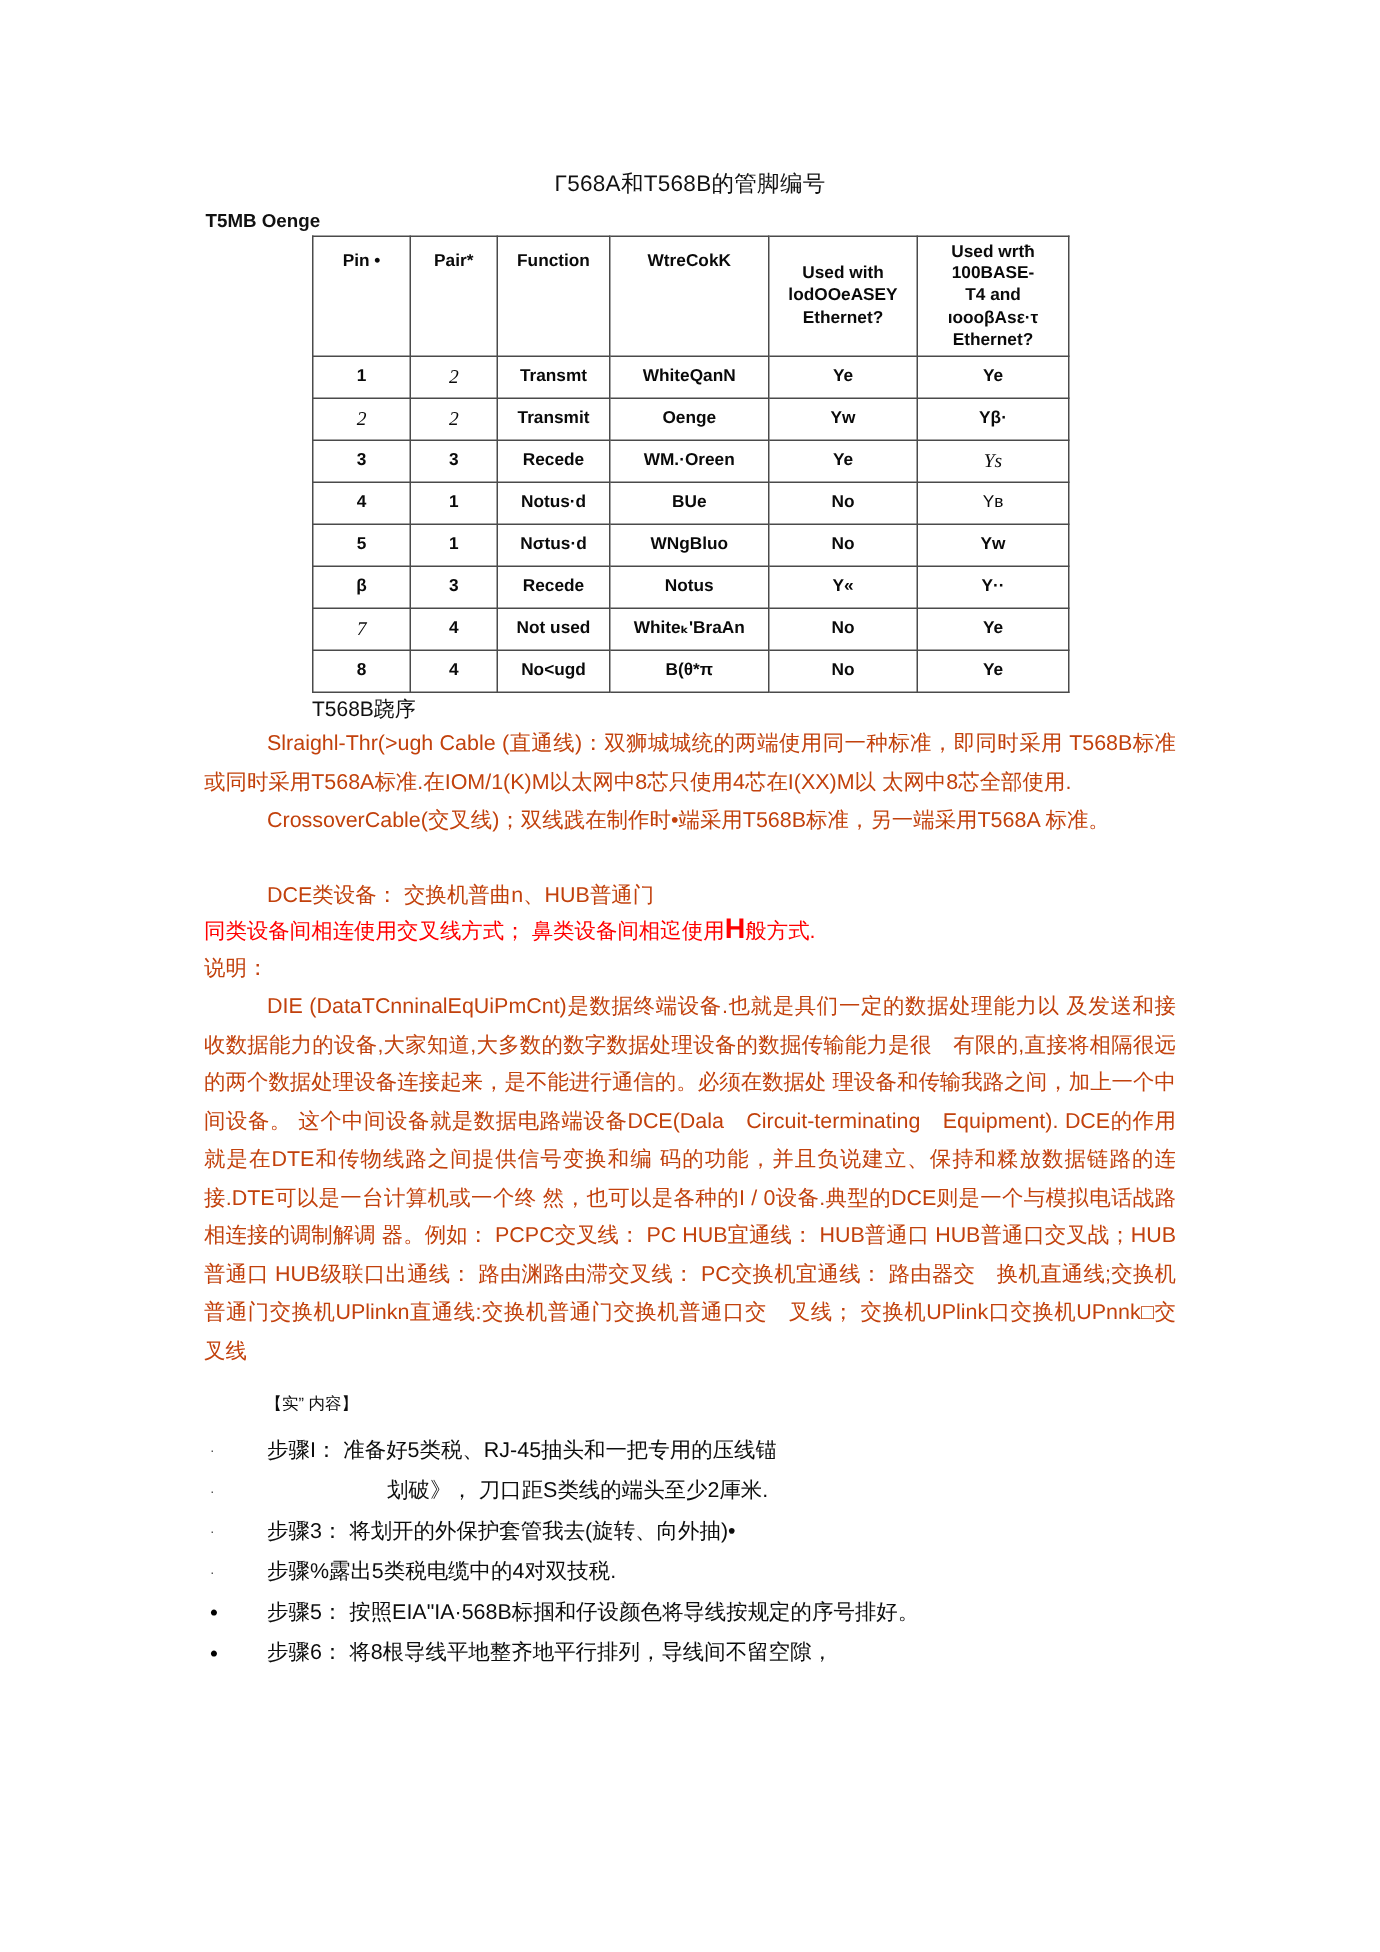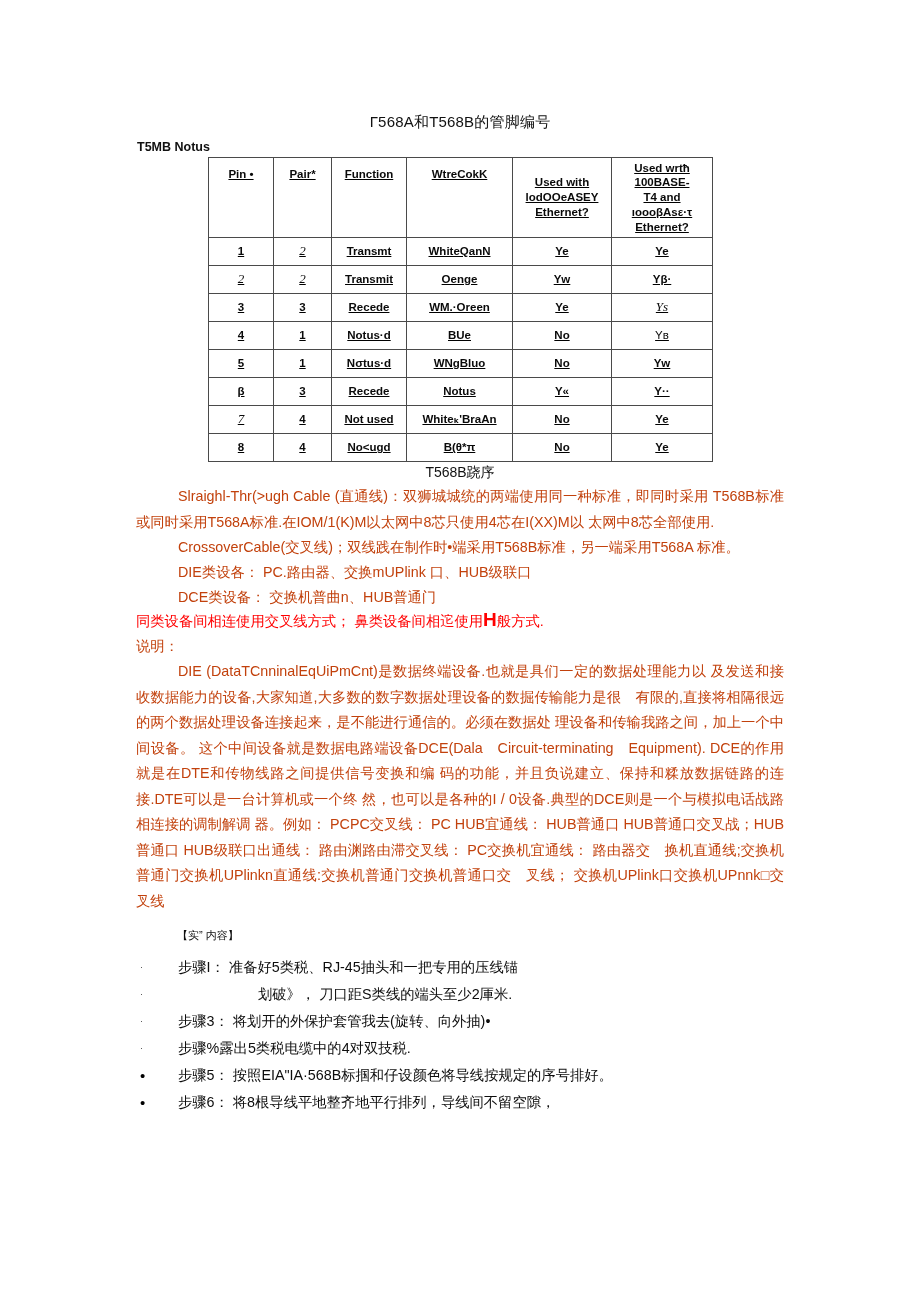--- a/index.html
+++ b/index.html
@@ -46,21 +46,20 @@
     font-weight: bold;
     color: #111;
   }
 
   
   .pin-table-wrap {
     position: absolute;
     left: 208px;
     top: 157px;
     width: 504px;
-    text-decoration: underline;
   }
   table.pin-table {
     border-collapse: collapse;
     width: 504px;
     table-layout: fixed;
     font-size: 11.5px;
     font-weight: bold;
     color: #0a0a0a;
   }
   table.pin-table col.c-pin      { width: 65px; }
@@ -93,21 +92,20 @@
   }
   .it { font-style: italic; font-weight: normal; font-family: "Liberation Serif", "DejaVu Serif", serif; font-size: 13px; }
   .lt { font-weight: normal; }
 
   
   .sub-title {
     position: absolute;
     left: 208px;
     top: 464px;
     width: 504px;
-    text-align: center;
     font-size: 14px;
     color: #111;
   }
 
   
   .para {
     position: absolute;
     font-size: 14.3px;
     line-height: 25.5px;
     color: #c2410c;
@@ -208,21 +206,21 @@
     padding-left: 80px;
   }
 </style>
 </head>
 <body>
 
 <div class="page">
 
   <div class="doc-title">Γ568A和T568B的管脚编号</div>
 
-  <div class="table-label">T5MB Notus</div>
+  <div class="table-label">T5MB Oenge</div>
 
   <div class="pin-table-wrap">
     <table class="pin-table">
       <colgroup>
         <col class="c-pin">
           <col class="c-pair">
           <col class="c-function">
         <col class="c-color">
           <col class="c-u10">
           <col class="c-u100">
@@ -311,21 +309,20 @@
           <td>Ye</td>
         </tr>
       </tbody>
     </table>
   </div>
 
   <div class="sub-title">T568B跷序</div>
 
   <div class="para p-straight">Slraighl-Thr(&gt;ugh Cable (直通线)：双狮城城统的两端使用同一种标准，即同时采用 T568B标准或同时采用T568A标准.在IOM/1(K)M以太网中8芯只使用4芯在I(XX)M以 太网中8芯全部使用.</div>
   <div class="para p-cross">CrossoverCable(交叉线)；双线践在制作时•端采用T568B标准，另一端采用T568A 标准。</div>
-  <div class="para p-dte">DIE类设各： PC.路由器、交换mUPlink 口、HUB级联口</div>
   <div class="para p-red"><span>同类设备间相连使用交叉线方式； 鼻类设备间相迱使用</span><span class="big-h">H</span><span>般方式.</span></div>
 
   <div class="para p-dce">DCE类设备： 交换机普曲n、HUB普通门</div>
 
   <div class="para p-note-label">说明：</div>
   <div class="para p-body">DIE (DataTCnninalEqUiPmCnt)是数据终端设备.也就是具们一定的数据处理能力以 及发送和接收数据能力的设备,大家知道,大多数的数字数据处理设备的数掘传输能力是很　有限的,直接将相隔很远的两个数据处理设备连接起来，是不能进行通信的。必须在数据处 理设备和传输我路之间，加上一个中间设备。 这个中间设备就是数据电路端设备DCE(Dala　Circuit-terminating　Equipment). DCE的作用就是在DTE和传物线路之间提供信号变换和编 码的功能，并且负说建立、保持和糅放数据链路的连接.DTE可以是一台计算机或一个终 然，也可以是各种的I / 0设备.典型的DCE则是一个与模拟电话战路相连接的调制解调 器。例如： PCPC交叉线： PC HUB宜通线： HUB普通口 HUB普通口交叉战；HUB 普通口 HUB级联口出通线： 路由渊路由滞交叉线： PC交换机宜通线： 路由器交　换机直通线;交换机普通门交换机UPlinkn直通线:交换机普通门交换机普通口交　叉线； 交换机UPlink口交换机UPnnk□交叉线</div>
 
   <div class="practice-head">【实” 内容】</div>
 
   <div class="steps">

